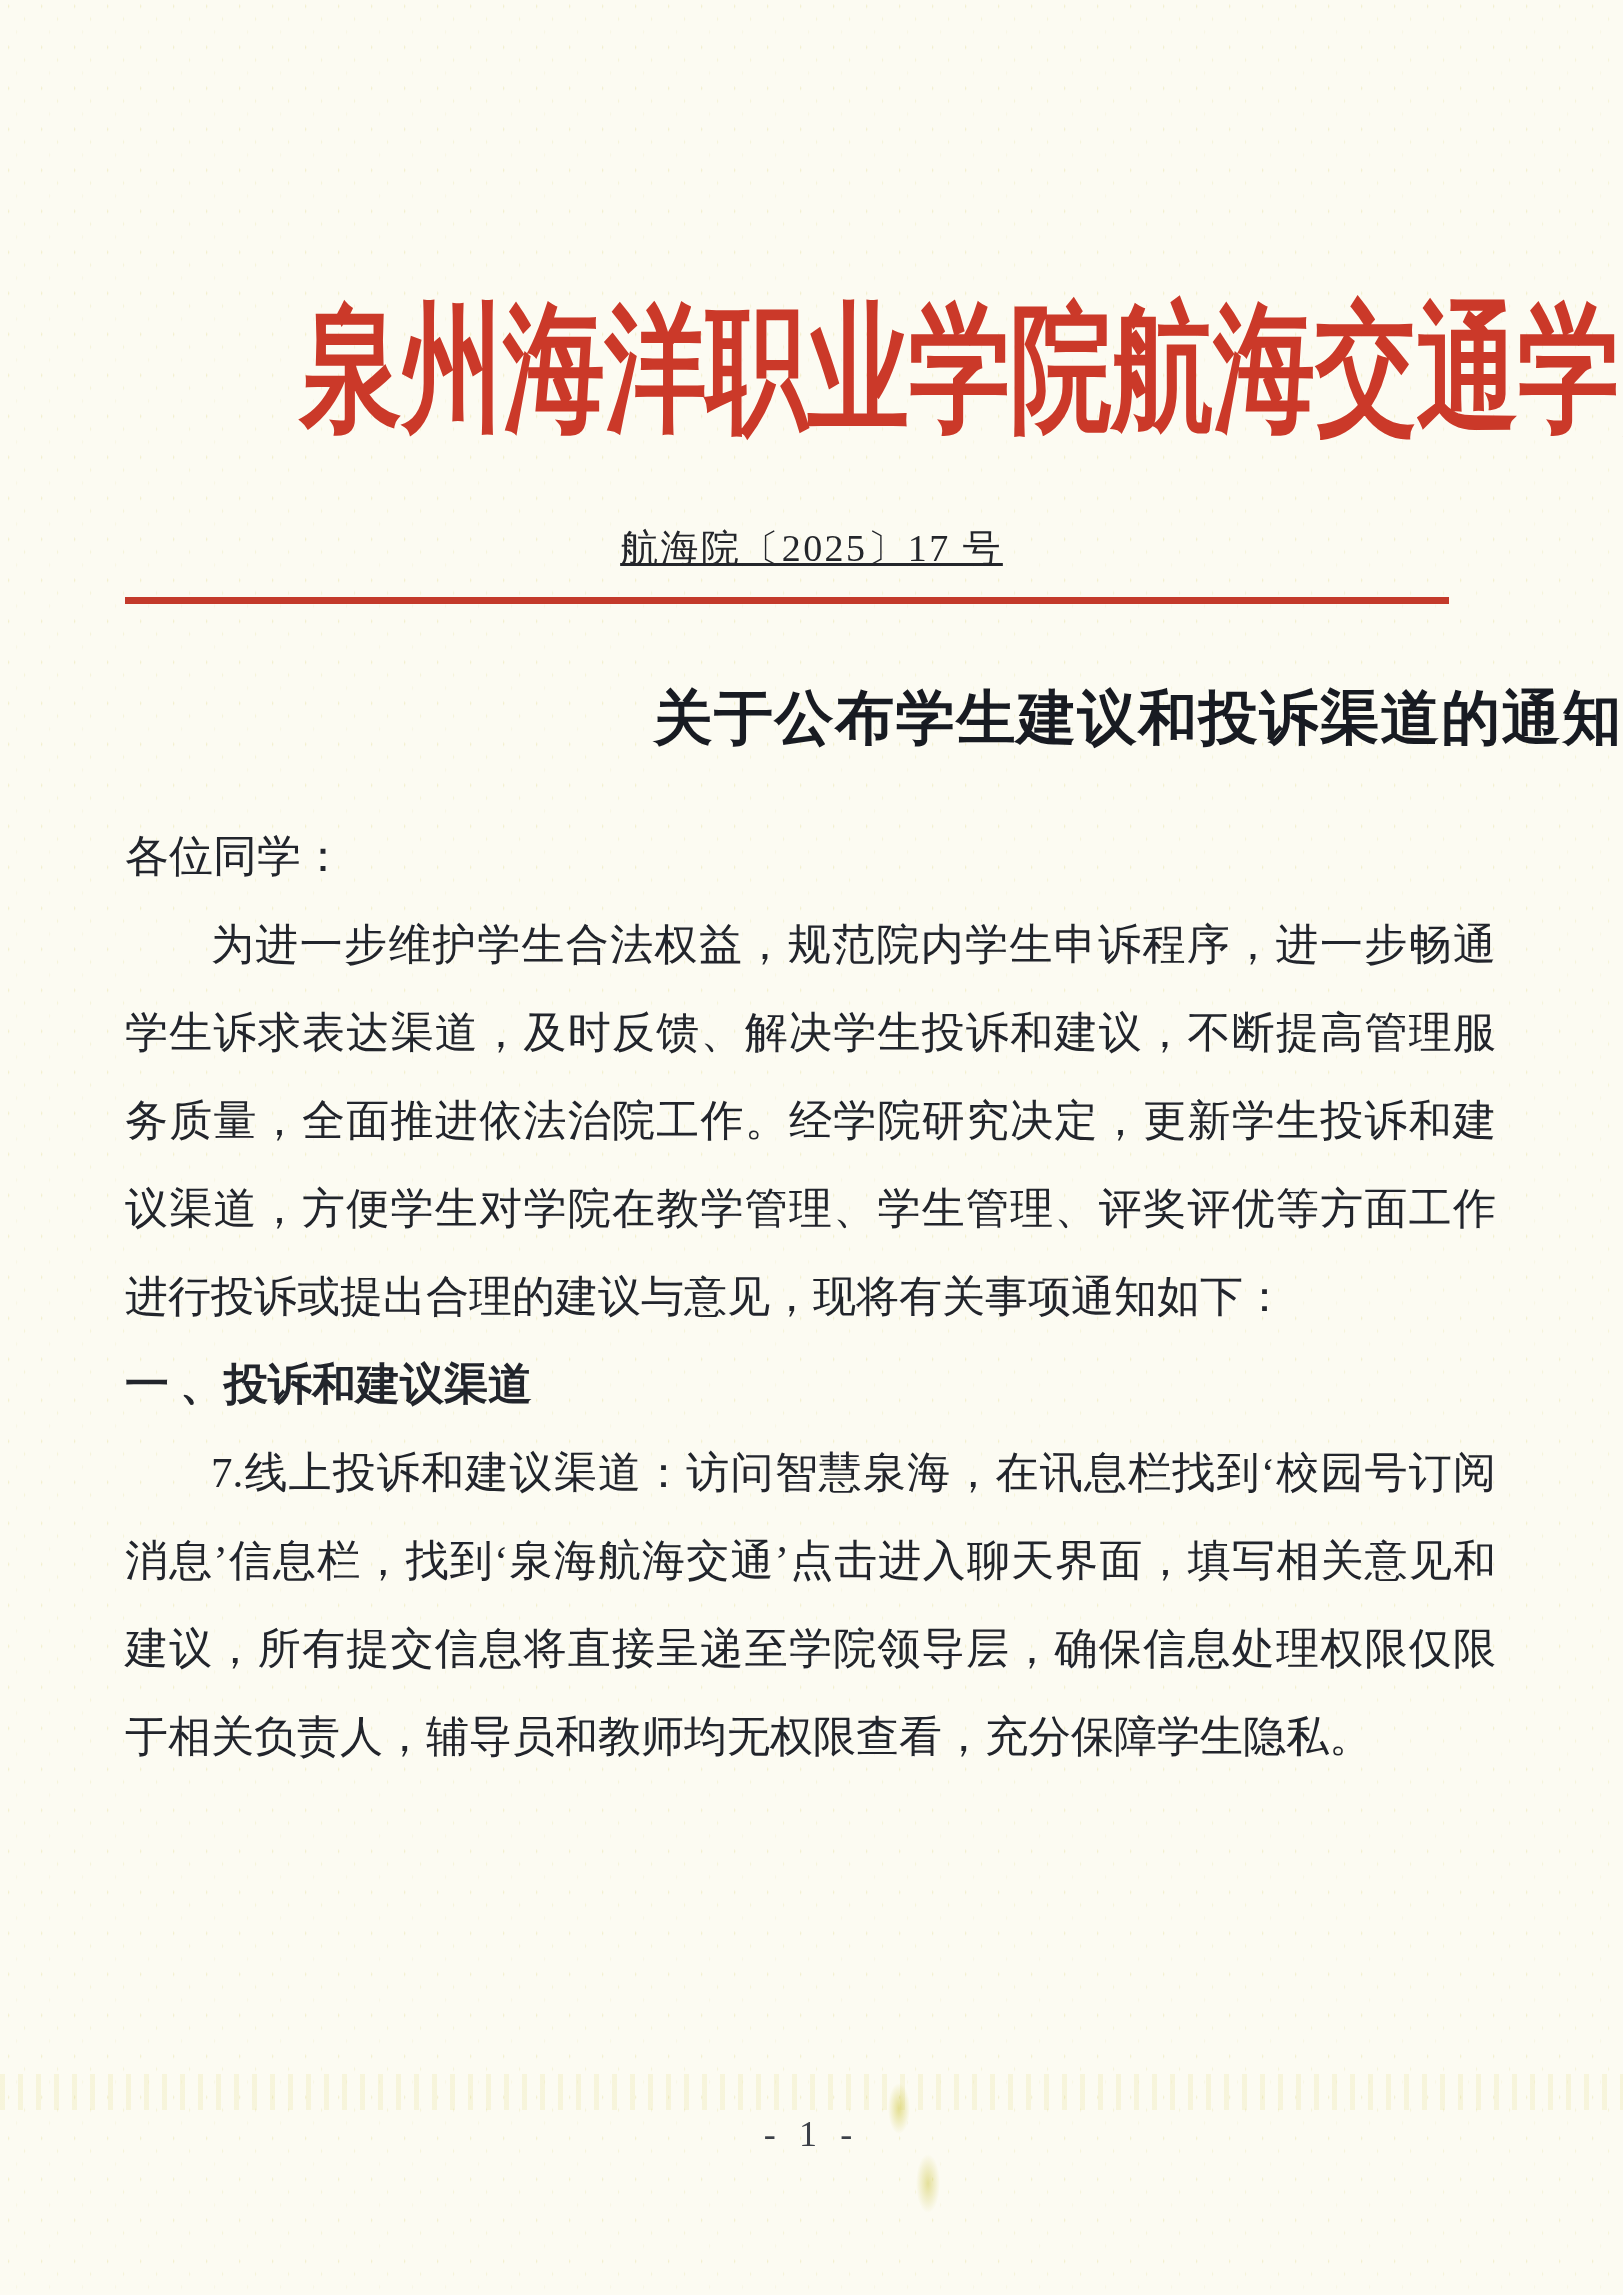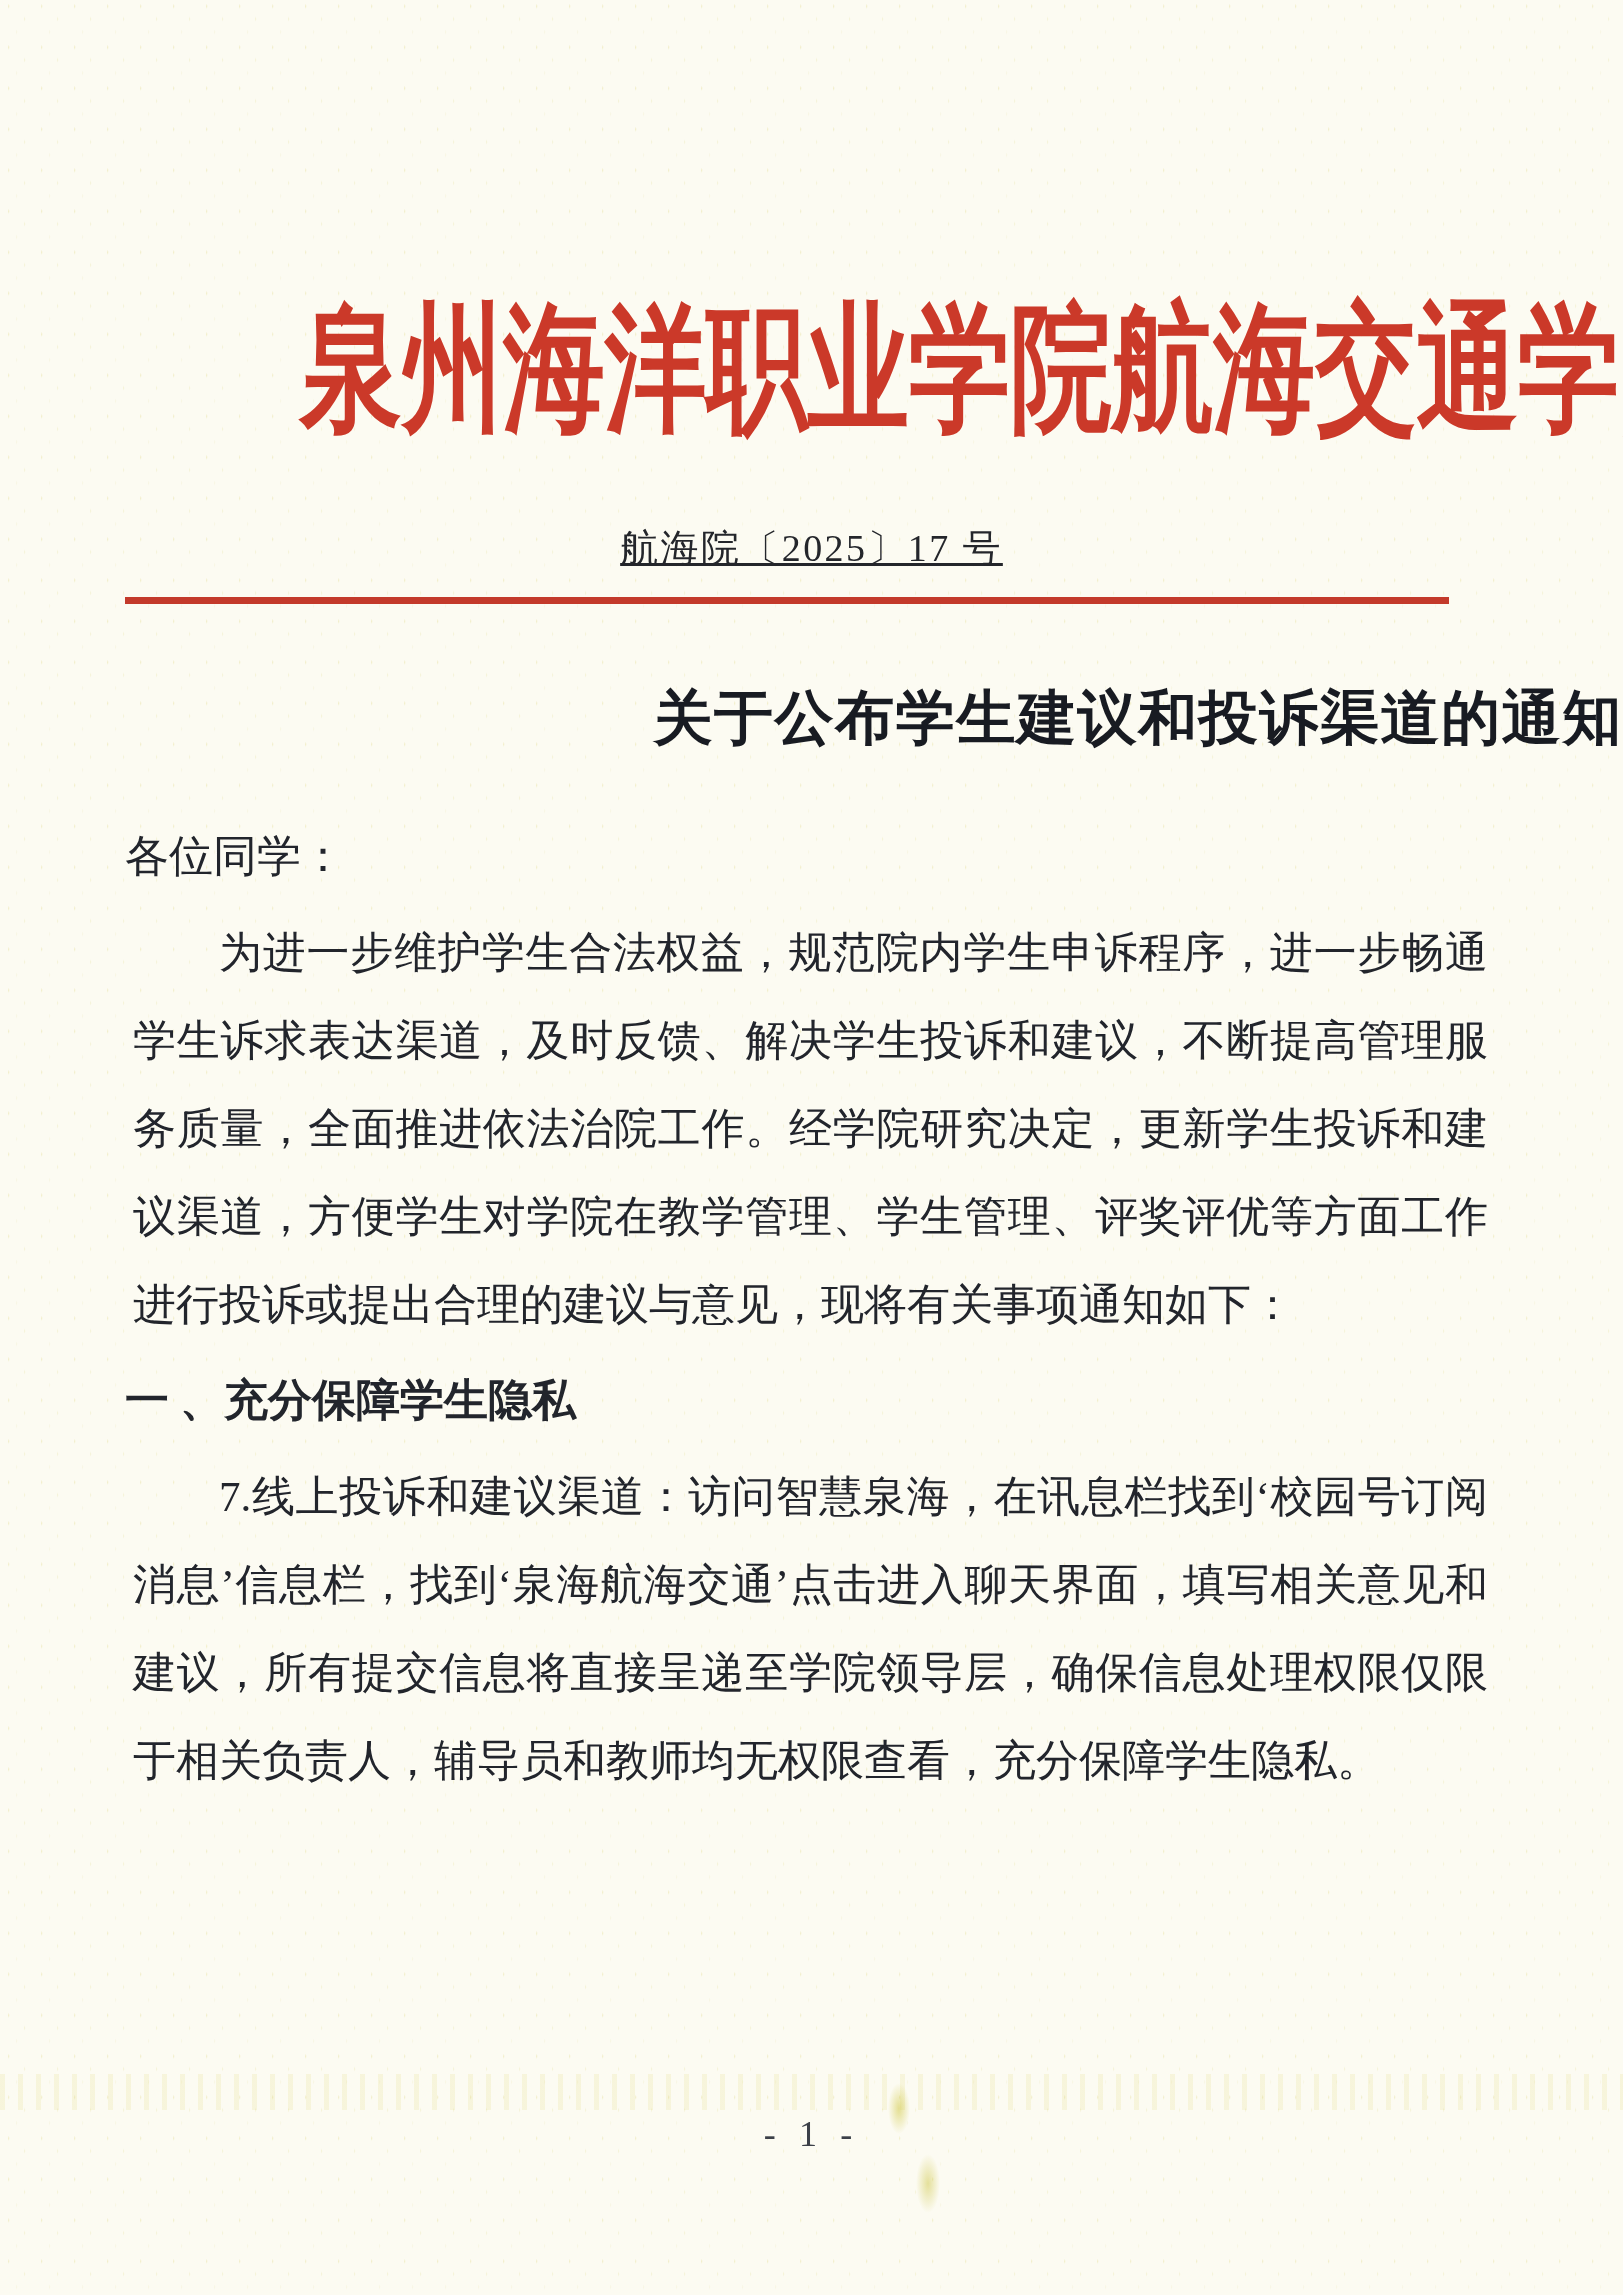--- a/index.html
+++ b/index.html
@@ -34,21 +34,21 @@
     position:absolute;top:679px;left:0;width:100%;
     text-align:right;font-size:59px;font-weight:bold;color:#181b22;letter-spacing:1.6px;
     margin:0;
   }
   .body-block{
     position:absolute;top:813px;left:125px;width:1371px;
     font-size:43px;line-height:88px;color:#22252c;
     text-align:justify;
   }
   .salutation{margin:0;font-weight:normal;font-size:44px;}
-  .para{margin:8px;text-indent:86px;}
+  .para{margin:0;text-indent:86px;}
   .section-heading{margin:0;font-weight:bold;font-size:44px;}
   .page-number{
     position:absolute;top:2113px;left:0;width:100%;
     text-align:center;font-size:36px;color:#3c4048;letter-spacing:7.1px;
   }
   .artifact-band{
     position:absolute;top:2074px;left:0;width:100%;height:36px;
     background:repeating-linear-gradient(90deg,
       rgba(210,198,58,0.12) 0 4.8px, rgba(210,198,58,0) 4.8px 18px);
   }
@@ -72,21 +72,21 @@
 
   <div class="doc-number">航海院〔2025〕17 号</div>
 
   <div class="red-rule"></div>
 
   <h1 class="notice-title">关于公布学生建议和投诉渠道的通知</h1>
 
   <div class="body-block">
     <p class="salutation">各位同学：</p>
     <p class="para">为进一步维护学生合法权益，规范院内学生申诉程序，进一步畅通学生诉求表达渠道，及时反馈、解决学生投诉和建议，不断提高管理服务质量，全面推进依法治院工作。经学院研究决定，更新学生投诉和建议渠道，方便学生对学院在教学管理、学生管理、评奖评优等方面工作进行投诉或提出合理的建议与意见，现将有关事项通知如下：</p>
-    <p class="section-heading">一 、充分保障学生隐私</p>
+    <p class="section-heading">一 、投诉和建议渠道</p>
     <p class="para">7.线上投诉和建议渠道：访问智慧泉海，在讯息栏找到‘校园号订阅消息’信息栏，找到‘泉海航海交通’点击进入聊天界面，填写相关意见和建议，所有提交信息将直接呈递至学院领导层，确保信息处理权限仅限于相关负责人，辅导员和教师均无权限查看，充分保障学生隐私。</p>
   </div>
 
   <div class="artifact-band"></div>
   <div class="artifact-blob-1"></div>
   <div class="artifact-blob-2"></div>
 
   <div class="page-number">- 1 -</div>
 
 </div>

